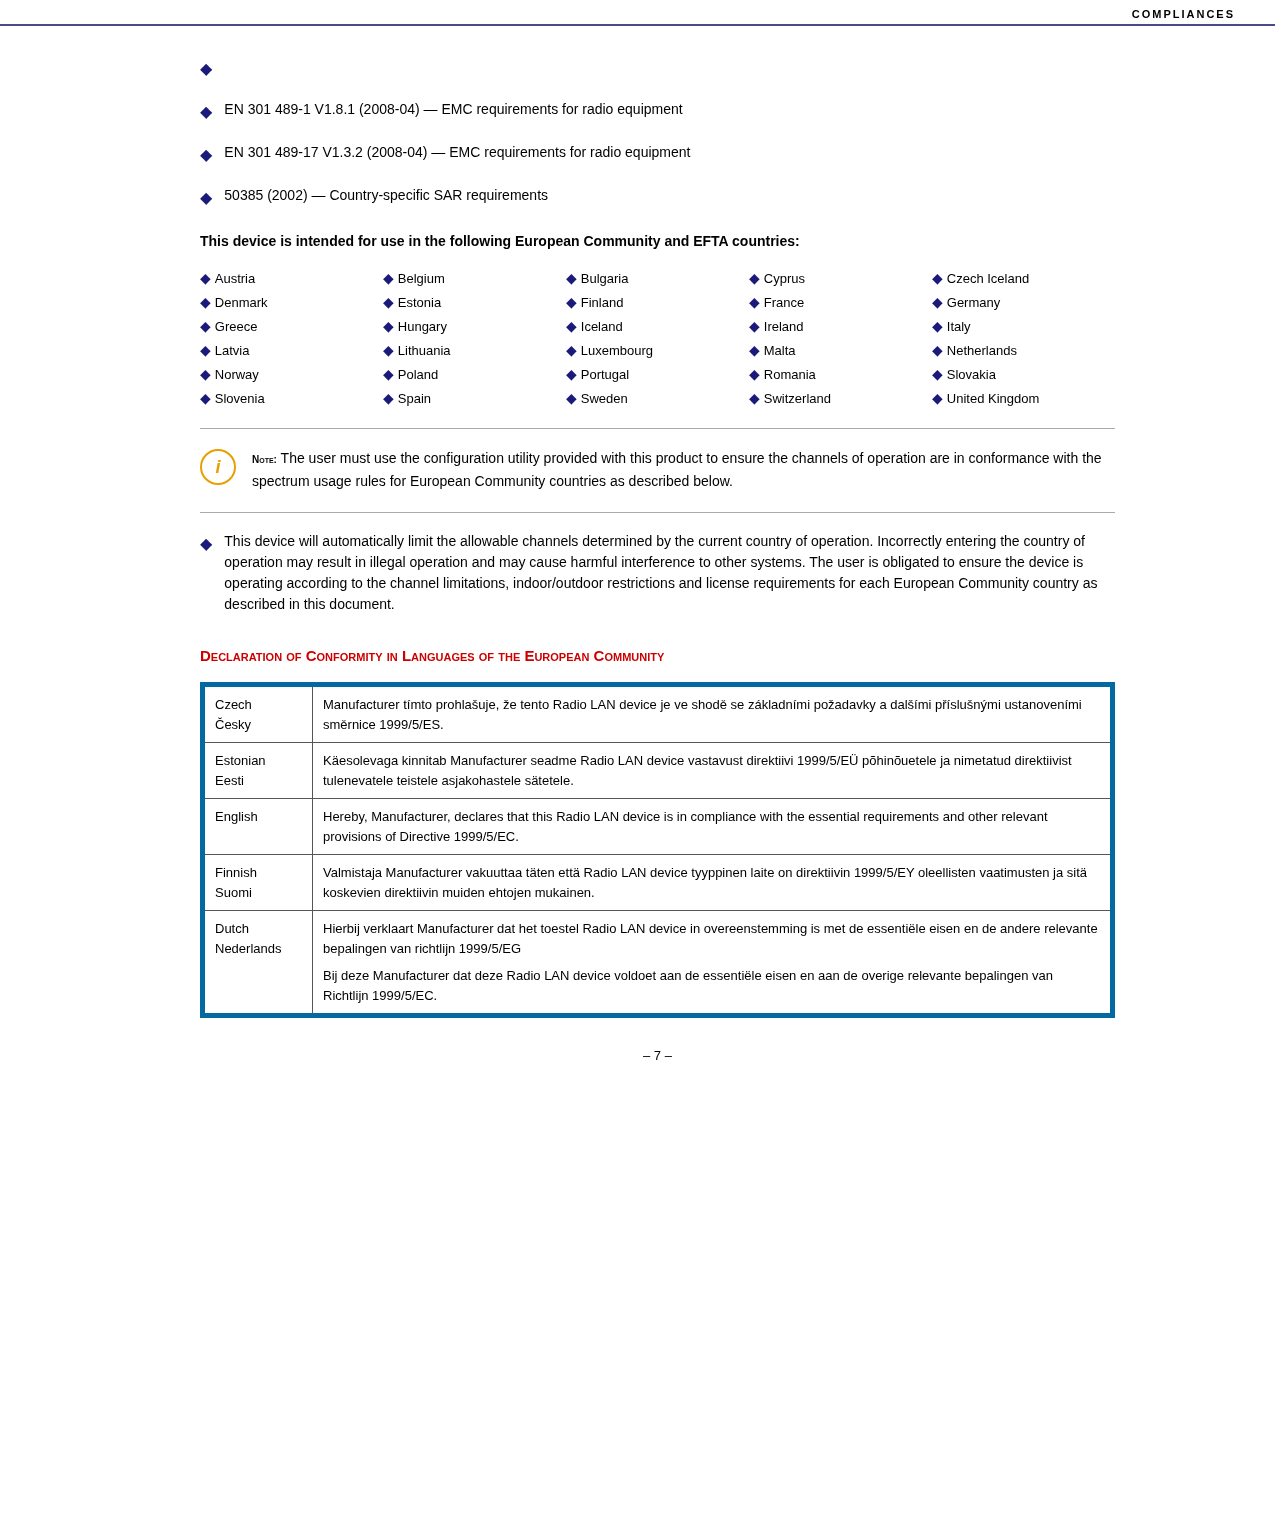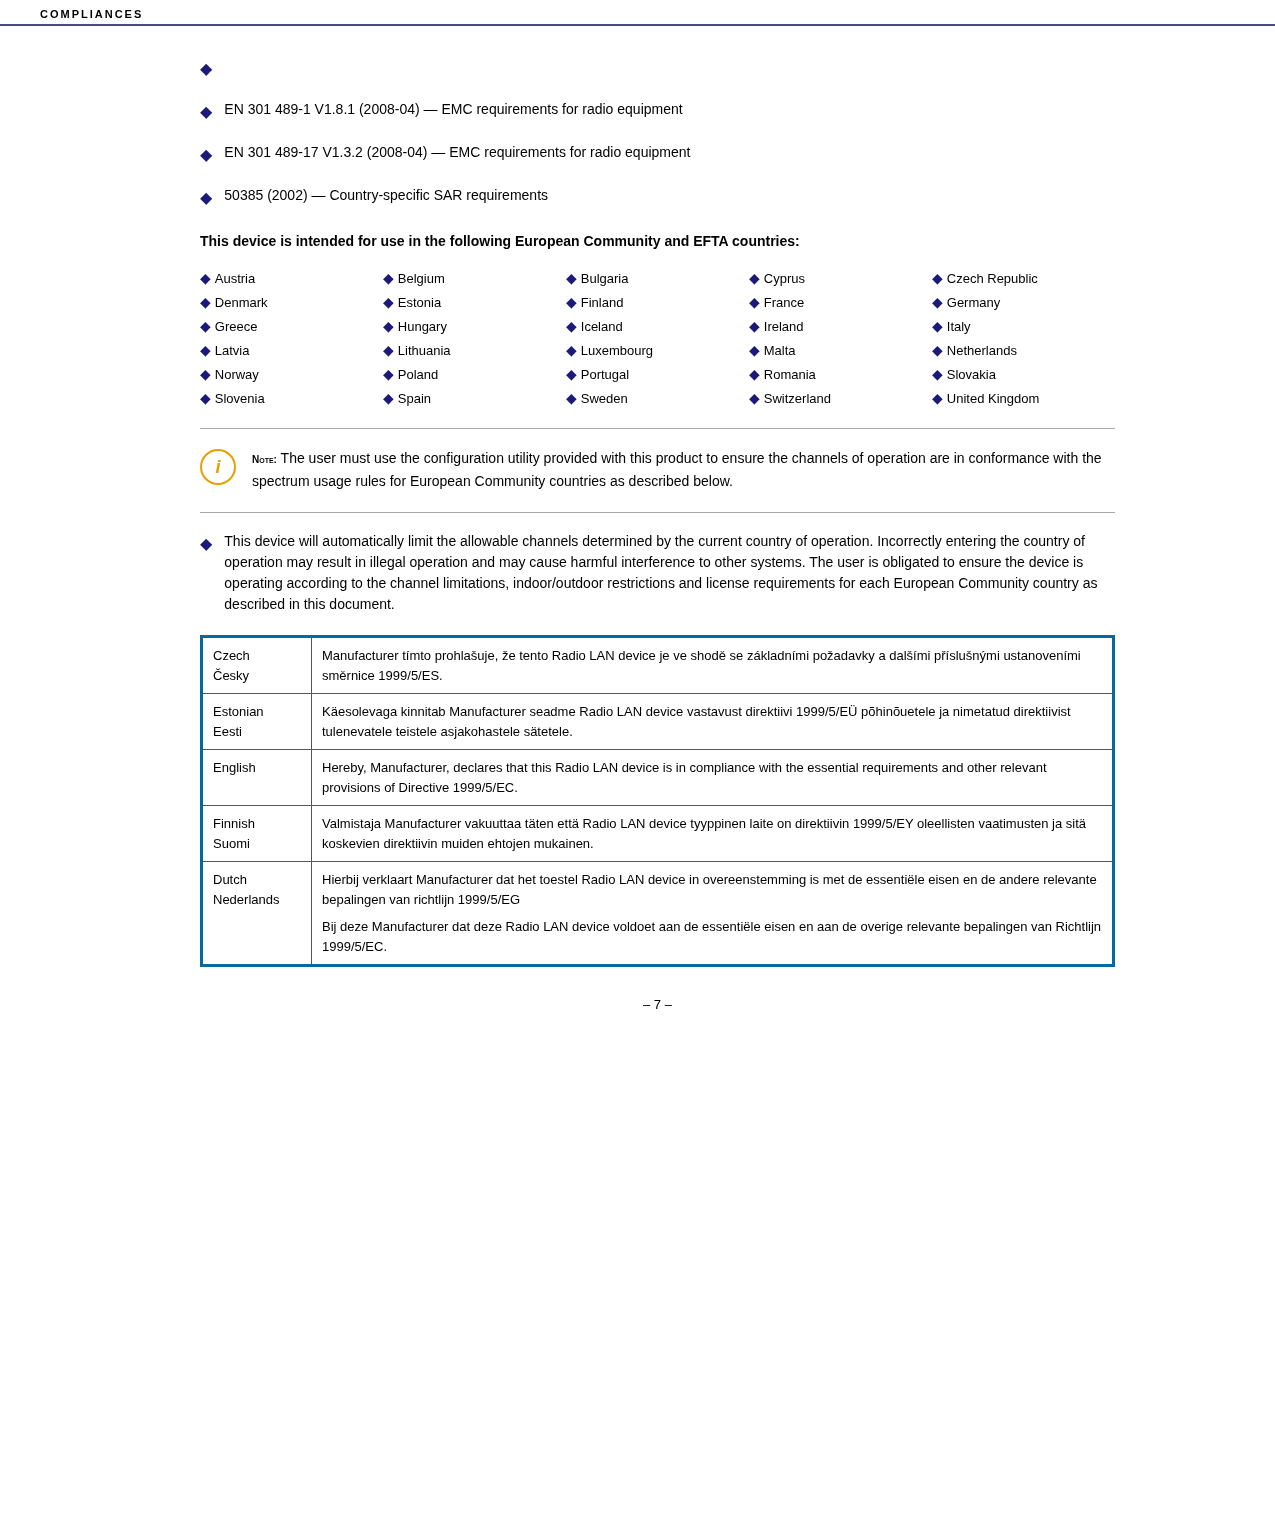--- a/index.html
+++ b/index.html
@@ -7,20 +7,21 @@
       font-family: Arial, sans-serif;
       font-size: 14px;
       background: #fff;
       color: #000;
       width: 1275px;
       min-height: 1532px;
     }
 
     .page-header {
       display: flex;
+      justify-content: flex-end;
       padding: 8px 40px 4px 40px;
       border-bottom: 2px solid #4a4a8a;
       margin-bottom: 0;
     }
 
     .page-header-title {
       font-size: 11px;
       font-weight: bold;
       letter-spacing: 2px;
       color: #000;
@@ -125,21 +126,21 @@
       color: #cc0000;
       margin: 30px 0 16px 0;
       line-height: 1.4;
       text-transform: none;
     }
 
     .conformity-table {
       width: 100%;
       border-collapse: collapse;
       font-size: 13px;
-      border: 3px solid #0369a1;
+      border: 5px solid #0369a1;
     }
 
     .conformity-table td {
       border: 1px solid #555;
       padding: 8px 10px;
       vertical-align: top;
       line-height: 1.5;
     }
 
     .conformity-table td:first-child {
@@ -197,21 +198,21 @@
     <div class="country-item">
         <span class="country-diamond">◆</span>
         <span>Bulgaria</span>
       </div>
     <div class="country-item">
         <span class="country-diamond">◆</span>
         <span>Cyprus</span>
       </div>
     <div class="country-item">
         <span class="country-diamond">◆</span>
-        <span>Czech Republic</span>
+        <span>Czech Iceland</span>
       </div>
 
     <div class="country-item">
         <span class="country-diamond">◆</span>
         <span>Denmark</span>
       </div>
     <div class="country-item">
         <span class="country-diamond">◆</span>
         <span>Estonia</span>
       </div>
@@ -325,20 +326,21 @@
 
   <hr class="divider">
 
   <ul class="bullet-list">
     <li>
       <span class="bullet-diamond">◆</span>
       <span>This device will automatically limit the allowable channels determined by the current country of operation. Incorrectly entering the country of operation may result in illegal operation and may cause harmful interference to other systems. The user is obligated to ensure the device is operating according to the channel limitations, indoor/outdoor restrictions and license requirements for each European Community country as described in this document.</span>
     </li>
   </ul>
 
+  <div class="section-title">Declaration of Conformity in Languages of the European Community</div>
 
   <table class="conformity-table">
     <tbody>
       <tr>
         <td>Czech<br>Česky</td>
         <td>
           <span>Manufacturer tímto prohlašuje, že tento Radio LAN device je ve shodě se základními požadavky a dalšími příslušnými ustanoveními směrnice 1999/5/ES.</span>
         </td>
       </tr>
       <tr>

